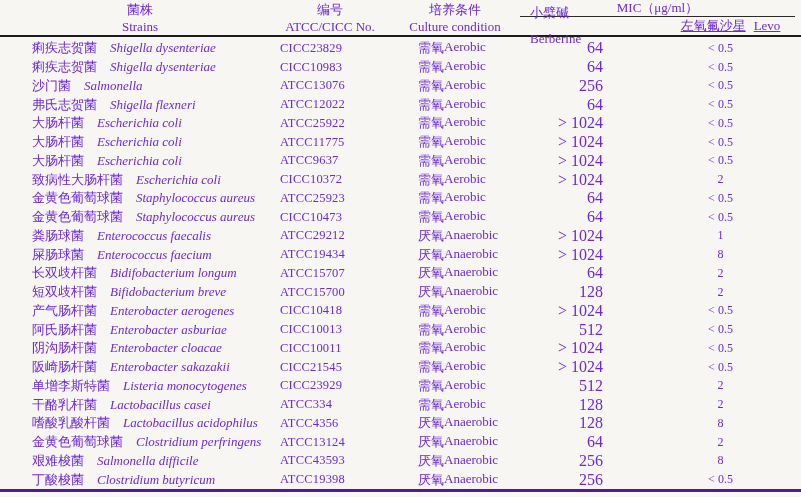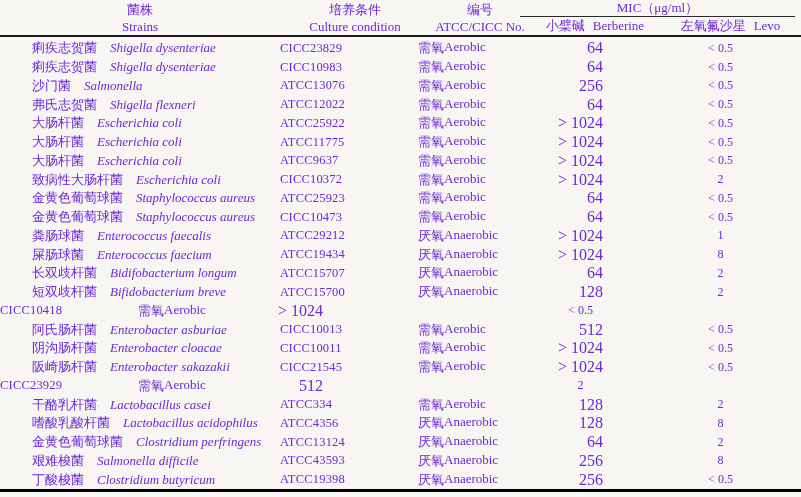--- a/index.html
+++ b/index.html
@@ -34,27 +34,27 @@
   .hmic { flex: 1; display: flex; flex-direction: column; }
   .mic-top {
     height: 17px; line-height: 15px;
     margin-left: -10px;   
     margin-right: 6px;    
     text-align: center;
     border-bottom: 1px solid #2a2a2a;
   }
   .mic-sub { display: flex; height: 18px; line-height: 18px; }
   .sub { display: flex; justify-content: center; gap: 8px; }
-  .sub-berb { width: 130px; }
-  .sub-levo { width: 141px; }
+  .sub-berb { width: 130px; flex-direction: column; }
+  .sub-levo { width: 141px; text-decoration: underline; }
   
   .tbody {
     position: absolute;
     top: 39px; left: 0; right: 0;
-    border-bottom: 3px solid #000000;
+    border-bottom: 3px solid #4c1d95;
   }
   .trow {
     display: flex;
     height: 18.75px;
     align-items: center;
     font-size: 13px;
   }
   .c { white-space: nowrap; }
   .c1 { width: 280px; padding-left: 32px; display: flex; gap: 13px; align-items: baseline; }
   .latin { font-style: italic; }
@@ -66,27 +66,27 @@
 </head>
 <body>
 
 <div class="page">
 
   <div class="thead">
     <div class="hcol hc1">
       <div class="hline">菌株</div>
       <div class="hline">Strains</div>
     </div>
+    <div class="hcol hc2">
+      <div class="hline">编号</div>
+      <div class="hline">ATCC/CICC No.</div>
+    </div>
     <div class="hcol hc3">
       <div class="hline">培养条件</div>
       <div class="hline">Culture condition</div>
-    </div>
-    <div class="hcol hc2">
-      <div class="hline">编号</div>
-      <div class="hline">ATCC/CICC No.</div>
     </div>
     <div class="hmic">
       <div class="mic-top">MIC（μg/ml）</div>
       <div class="mic-sub">
         <div class="sub sub-berb">
           <span>小檗碱</span>
           <span>Berberine</span>
         </div>
         <div class="sub sub-levo">
           <span>左氧氟沙星</span>
@@ -287,20 +287,24 @@
     <div class="c c2">ATCC15700</div>
     <div class="c c3">
       <span>厌氧</span>
       <span>Anaerobic</span>
     </div>
     <div class="c c4">128</div>
     <div class="c c5">2</div>
   </div>
 
   <div class="trow">
+    <div class="c c1">
+      <span class="zh">产气肠杆菌</span>
+      <span class="latin">Enterobacter aerogenes</span>
+    </div>
     <div class="c c2">CICC10418</div>
     <div class="c c3">
       <span>需氧</span>
       <span>Aerobic</span>
     </div>
     <div class="c c4">&gt; 1024</div>
     <div class="c c5">&lt; 0.5</div>
   </div>
 
   <div class="trow">
@@ -339,20 +343,24 @@
     <div class="c c2">CICC21545</div>
     <div class="c c3">
       <span>需氧</span>
       <span>Aerobic</span>
     </div>
     <div class="c c4">&gt; 1024</div>
     <div class="c c5">&lt; 0.5</div>
   </div>
 
   <div class="trow">
+    <div class="c c1">
+      <span class="zh">单增李斯特菌</span>
+      <span class="latin">Listeria monocytogenes</span>
+    </div>
     <div class="c c2">CICC23929</div>
     <div class="c c3">
       <span>需氧</span>
       <span>Aerobic</span>
     </div>
     <div class="c c4">512</div>
     <div class="c c5">2</div>
   </div>
 
   <div class="trow">

